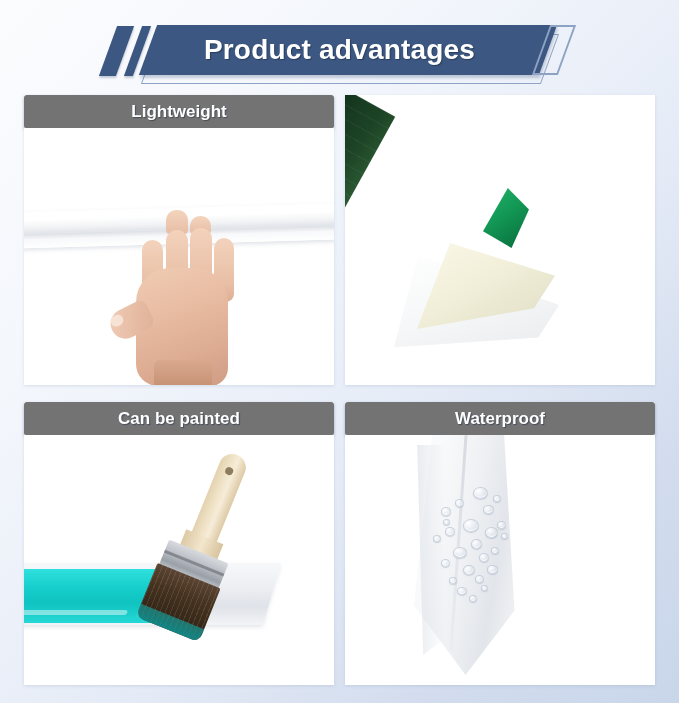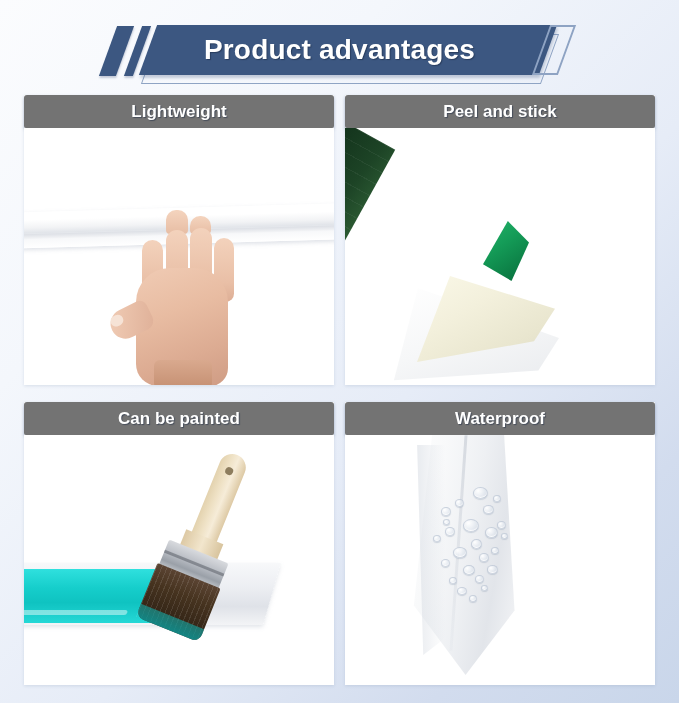--- a/index.html
+++ b/index.html
@@ -377,21 +377,20 @@
         <div class="palm"></div>
         <div class="thumb">
             <div class="thumb-nail"></div>
           </div>
         <div class="wrist"></div>
       </div>
     </div>
   </div>
 
   <div class="card" id="card-1">
-    <div class="card-title">Peel and stick</div>
     <div class="card-photo" id="photo-1">
       <div class="ph-bg"></div>
       <div class="pstick">
         <div class="ps-white-strip"></div>
         <div class="ps-underwhite"></div>
         <div class="ps-cream"></div>
         <div class="ps-green">
           <div class="ps-green-lines"></div>
         </div>
         <div class="ps-peelflap"></div>

